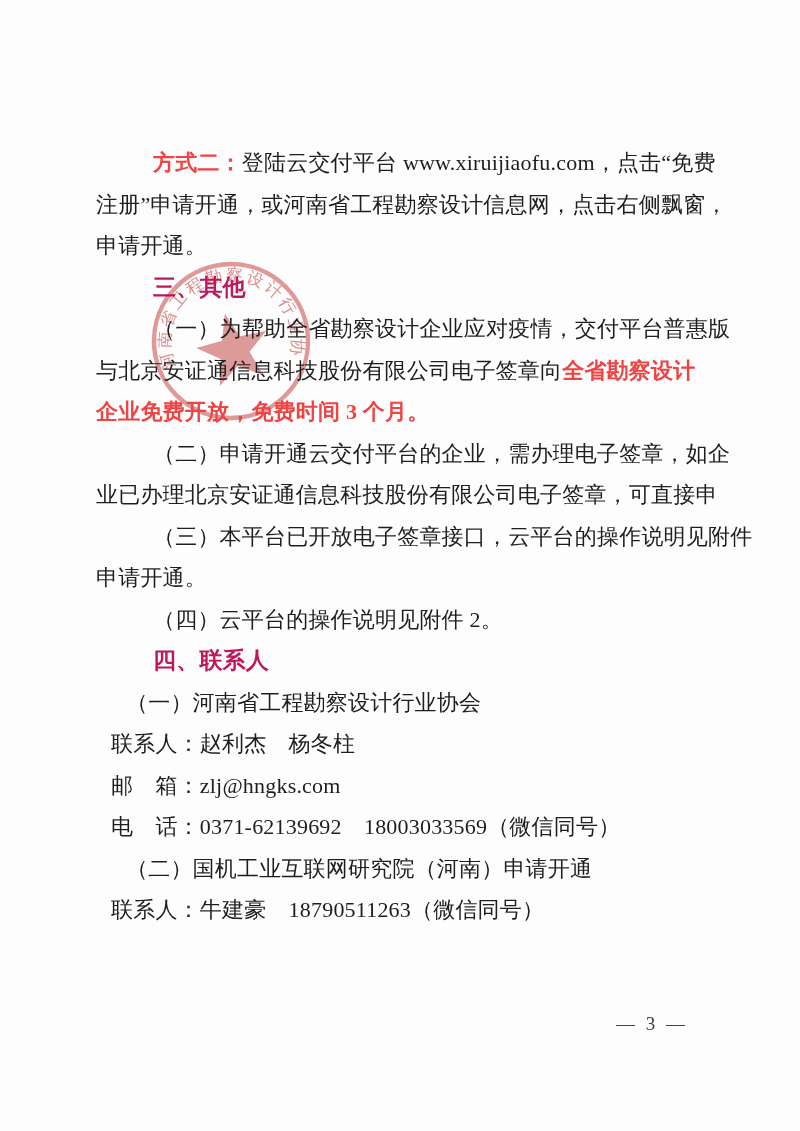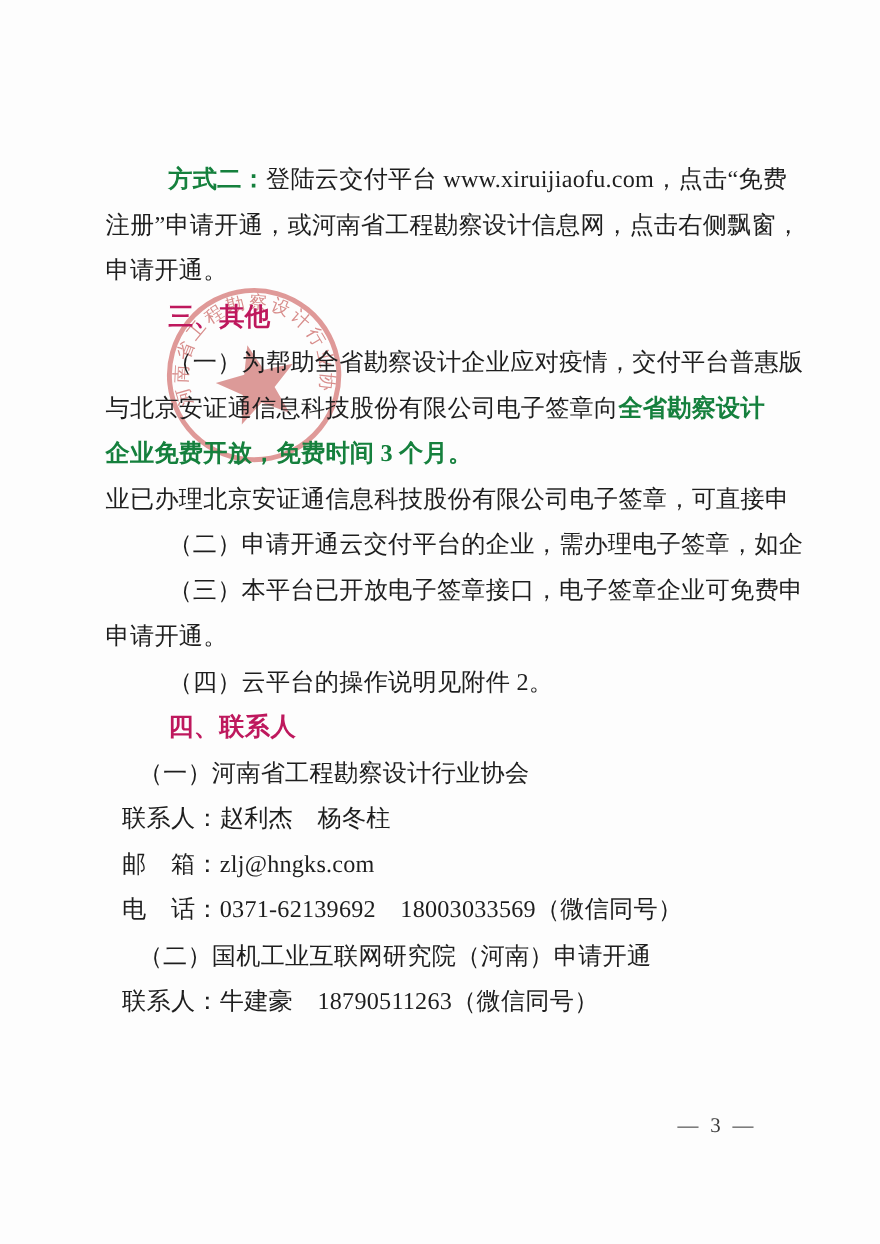--- a/index.html
+++ b/index.html
@@ -24,21 +24,21 @@
     height: 41.5px;
     line-height: 41.5px;
     font-size: 22px;
     white-space: nowrap;
     letter-spacing: 0.2px;
   }
   .line.i2 { padding-left: 57px; }
   .line.i1 { padding-left: 30px; }
   .line.ih { padding-left: 15px; }
   .line.i0 { padding-left: 0; }
-  .b { font-weight: bold; color: #15803d; }
+  .b { font-weight: bold; color: #ef4444; }
   .line.heading {
     font-family: "Liberation Sans", "DejaVu Sans", sans-serif;
     font-weight: bold;
     font-size: 23px;
     color: #111111;
   }
   .line.heading .b { color: #be185d; }
   .pagenum {
     position: absolute;
     top: 1013px; left: 616px;
@@ -75,23 +75,23 @@
   </svg>
 
   <div class="content" id="doc-lines">
       <div class="line i2"><span class="b">方式二：</span><span>登陆云交付平台 www.xiruijiaofu.com，点击“免费</span></div>
       <div class="line i0"><span>注册”申请开通，或河南省工程勘察设计信息网，点击右侧飘窗，</span></div>
       <div class="line i0"><span>申请开通。</span></div>
       <div class="line i2 heading"><span class="b">三、其他</span></div>
       <div class="line i2"><span>（一）为帮助全省勘察设计企业应对疫情，交付平台普惠版</span></div>
       <div class="line i0"><span>与北京安证通信息科技股份有限公司电子签章向</span><span class="b">全省勘察设计</span></div>
       <div class="line i0"><span class="b">企业免费开放，免费时间 3 个月。</span></div>
+      <div class="line i2"><span>（二）申请开通云交付平台的企业，需办理电子签章，如企</span></div>
       <div class="line i0"><span>业已办理北京安证通信息科技股份有限公司电子签章，可直接申</span></div>
-      <div class="line i2"><span>（二）申请开通云交付平台的企业，需办理电子签章，如企</span></div>
-      <div class="line i2"><span>（三）本平台已开放电子签章接口，电子签章企业可免费申</span></div>
+      <div class="line i2"><span>（三）本平台已开放电子签章接口，云平台的操作说明见附件</span></div>
       <div class="line i0"><span>申请开通。</span></div>
       <div class="line i2"><span>（四）云平台的操作说明见附件 2。</span></div>
       <div class="line i2 heading"><span class="b">四、联系人</span></div>
       <div class="line i1"><span>（一）河南省工程勘察设计行业协会</span></div>
       <div class="line ih"><span>联系人：赵利杰　杨冬柱</span></div>
       <div class="line ih"><span>邮　箱：zlj@hngks.com</span></div>
       <div class="line ih"><span>电　话：0371-62139692　18003033569（微信同号）</span></div>
       <div class="line i1"><span>（二）国机工业互联网研究院（河南）申请开通</span></div>
       <div class="line ih"><span>联系人：牛建豪　18790511263（微信同号）</span></div>
     </div>

